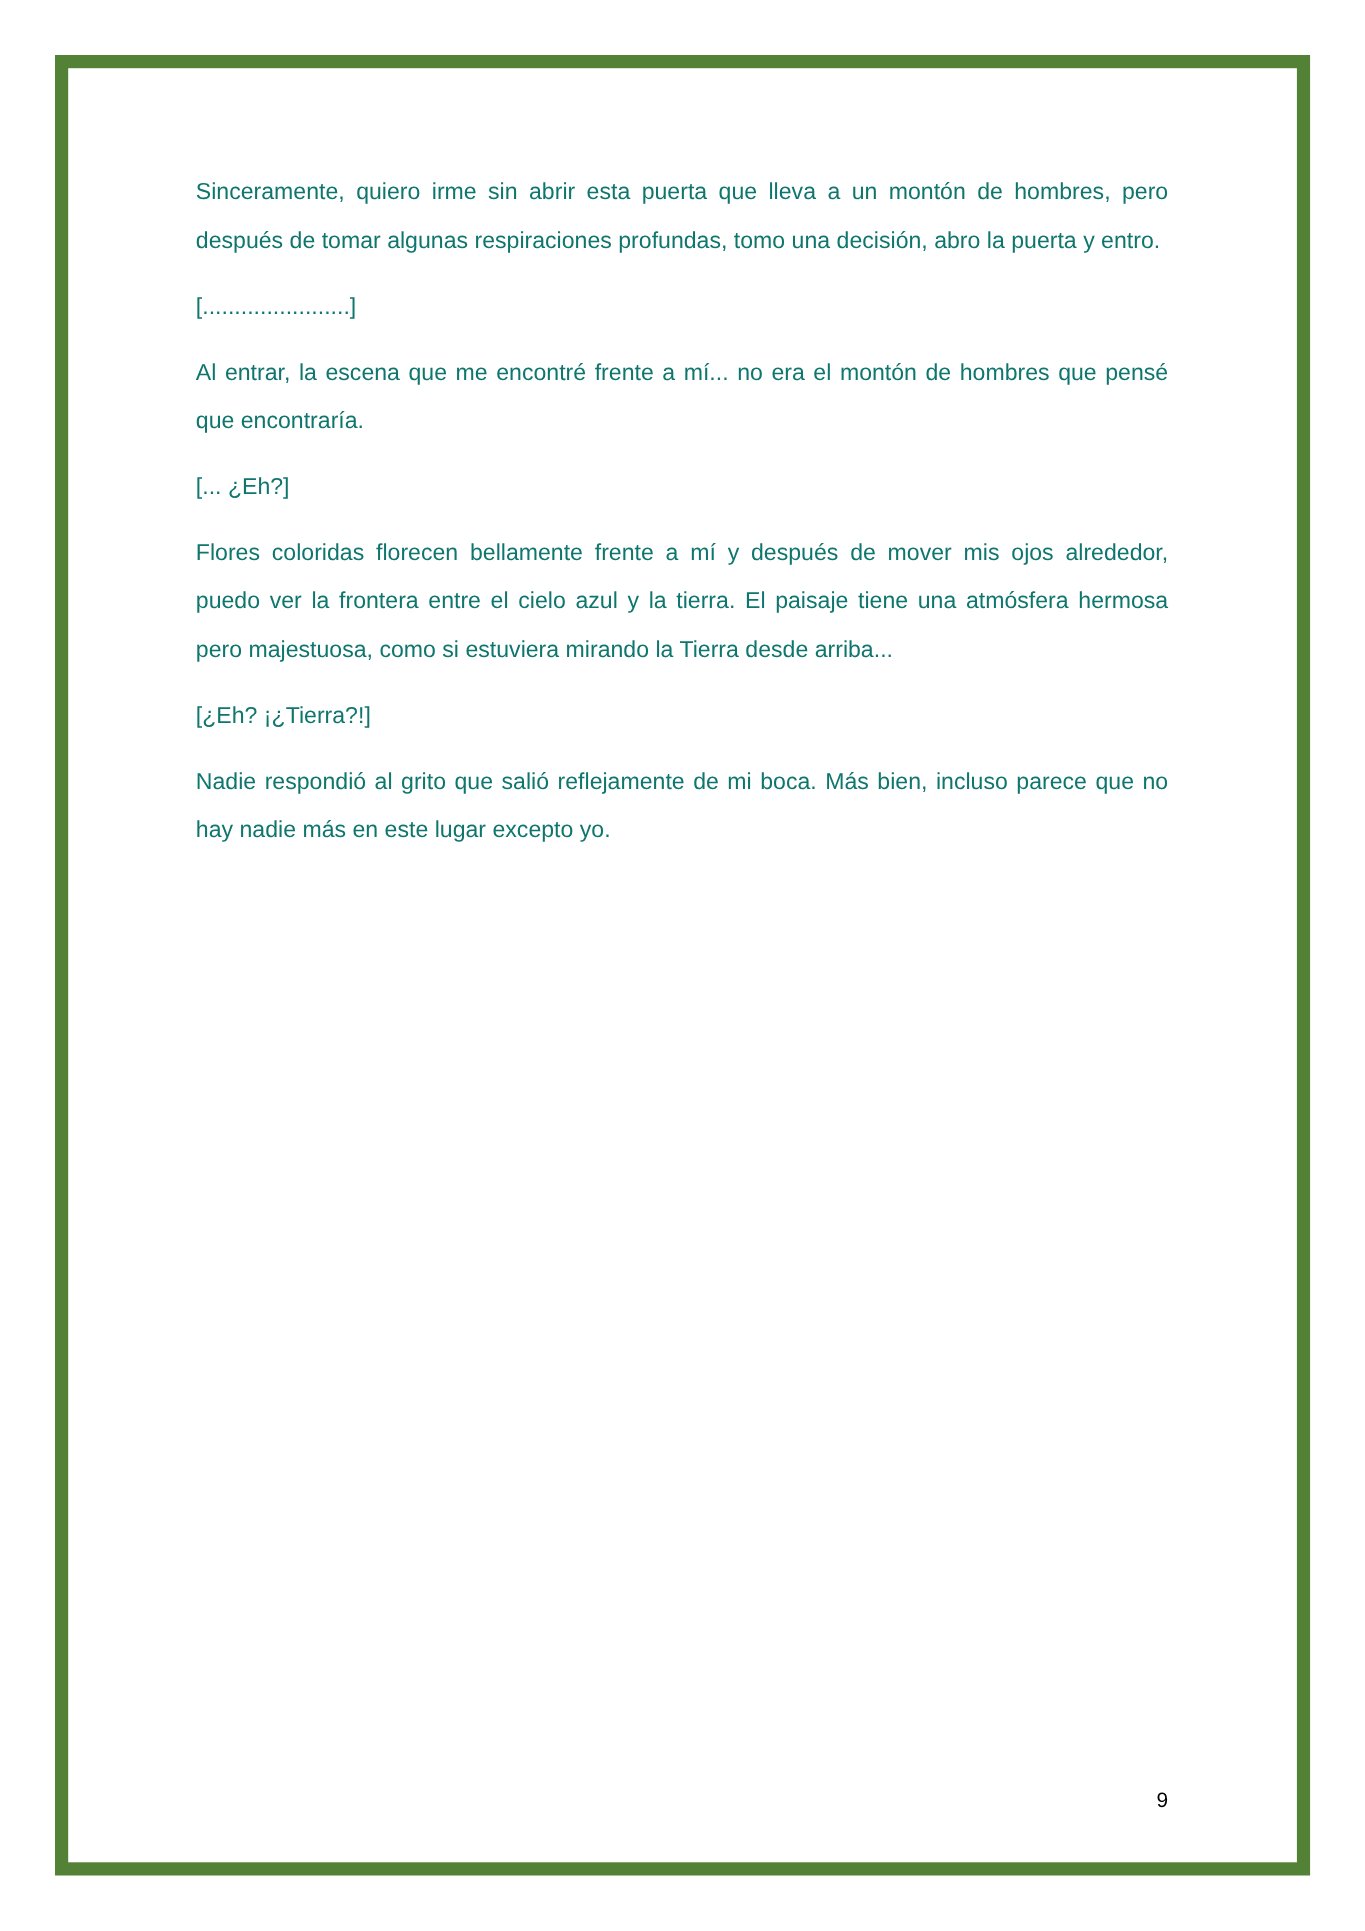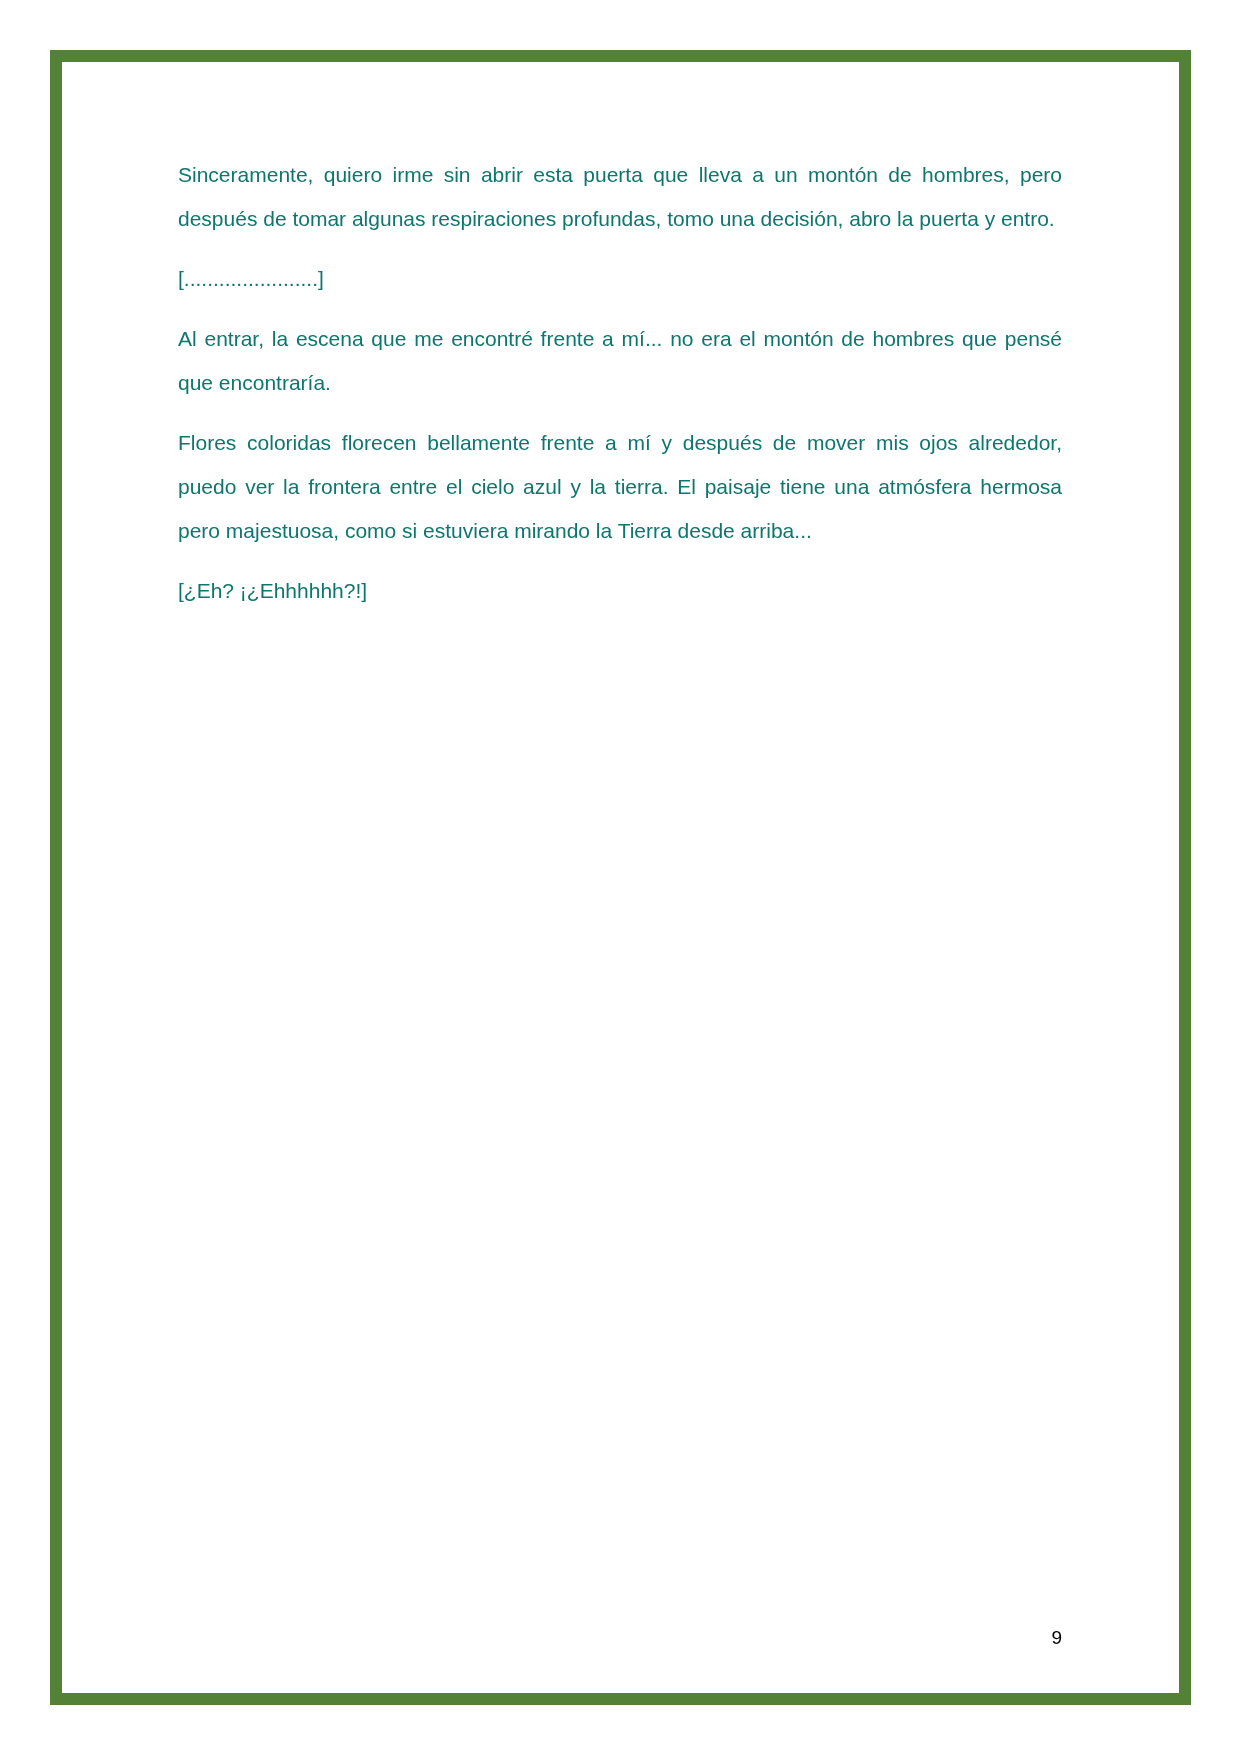--- a/index.html
+++ b/index.html
@@ -53,17 +53,19 @@
   </style>
 </head>
 <body>
 
 <div class="page-border" style="border-color: rgb(83, 129, 53);"></div>
 
 <div class="content">
   <p>Sinceramente, quiero irme sin abrir esta puerta que lleva a un montón de hombres, pero después de tomar algunas respiraciones profundas, tomo una decisión, abro la puerta y entro.</p>
   <p class="short">[.......................]</p>
   <p>Al entrar, la escena que me encontré frente a mí... no era el montón de hombres que pensé que encontraría.</p>
+  <p class="short">[... ¿Eh?]</p>
   <p>Flores coloridas florecen bellamente frente a mí y después de mover mis ojos alrededor, puedo ver la frontera entre el cielo azul y la tierra. El paisaje tiene una atmósfera hermosa pero majestuosa, como si estuviera mirando la Tierra desde arriba...</p>
-  <p class="short">[¿Eh? ¡¿Ehhhhhh?!]</p>
+  <p class="short">[¿Eh? ¡¿Tierra?!]</p>
+  <p>Nadie respondió al grito que salió reflejamente de mi boca. Más bien, incluso parece que no hay nadie más en este lugar excepto yo.</p>
 </div>
 
 <div class="page-number">9</div>
 
 </body></html>

